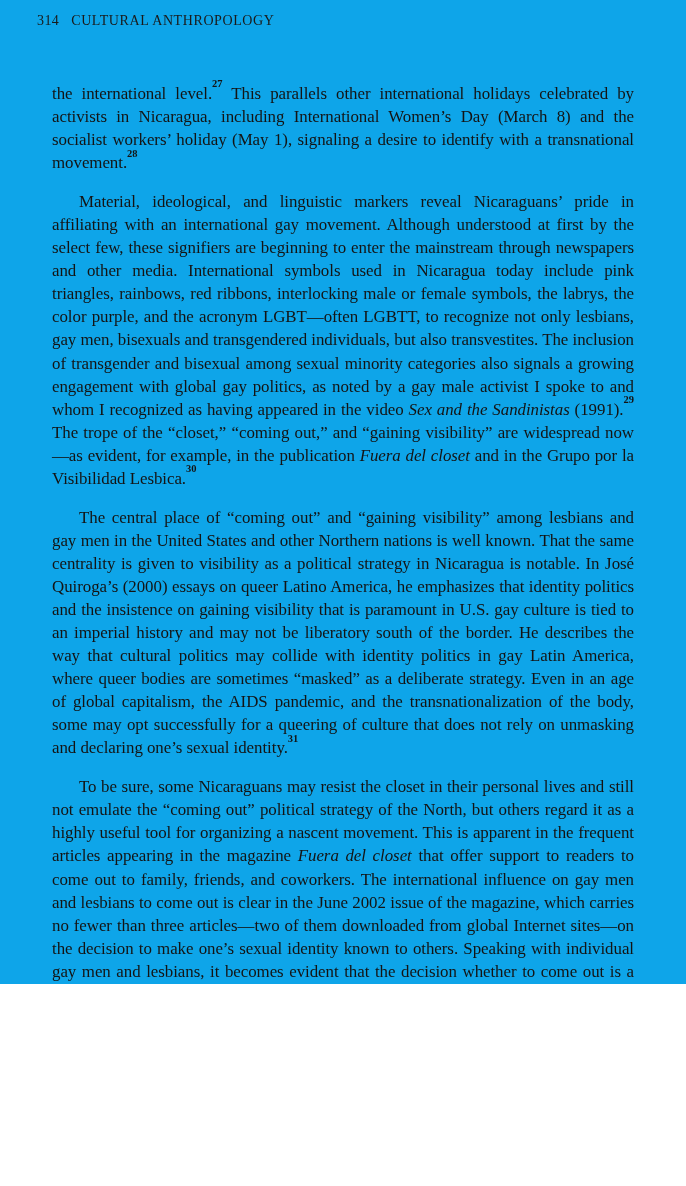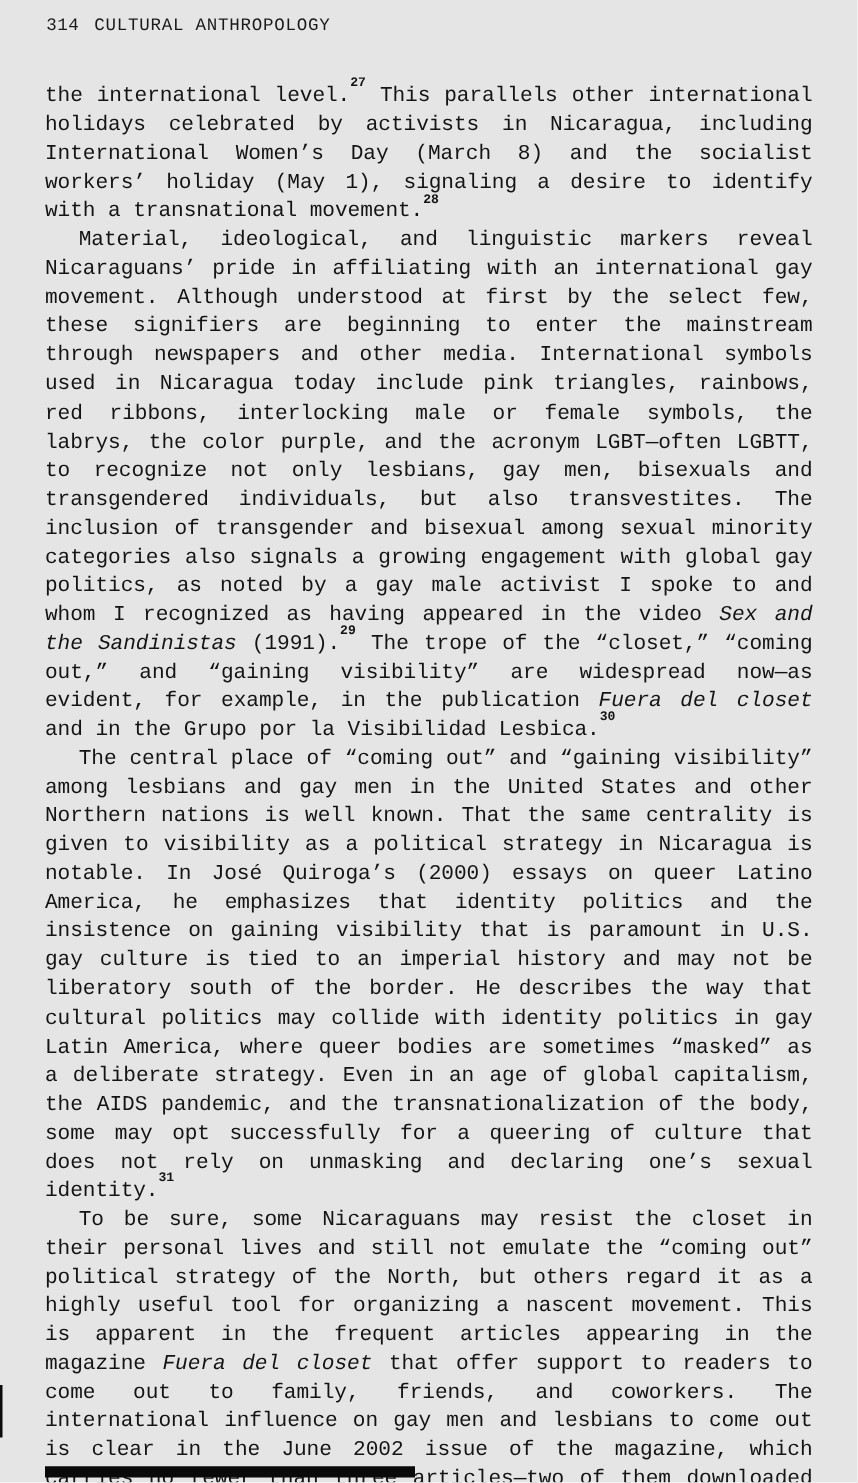--- a/index.html
+++ b/index.html
@@ -3,24 +3,24 @@
 <meta charset="utf-8">
 <style>
   html, body {
     margin: 0;
     padding: 0;
     background: #ffffff;
   }
   .page {
     position: relative;
     width: 686px;
-    height: 1186px;
-    background: #e5e5e5;
+    height: 984px;
+    background: #0ea5e9;
     color: #161616;
-    font-family: Liberation Mono, monospace;
+    font-family: Liberation Serif, serif;
     overflow: hidden;
   }
   .page-header {
     position: absolute;
     top: 13px;
     left: 37px;
     font-size: 14px;
     letter-spacing: 0.4px;
     white-space: nowrap;
     color: #1a1a1a;
@@ -36,21 +36,21 @@
     top: 66px;
     left: 36px;
     width: 614px;
     font-size: 16.9px;
     line-height: 23.05px;
     letter-spacing: -0.05px;
     text-align: justify;
     color: #141414;
   }
   .page-body p {
-    margin: 0;
+    margin: 16px;
     padding: 0;
   }
   .page-body p.indent {
     text-indent: 27px;
   }
   .page-body em {
     font-style: italic;
   }
   .page-body sup {
     font-size: 0.62em;

